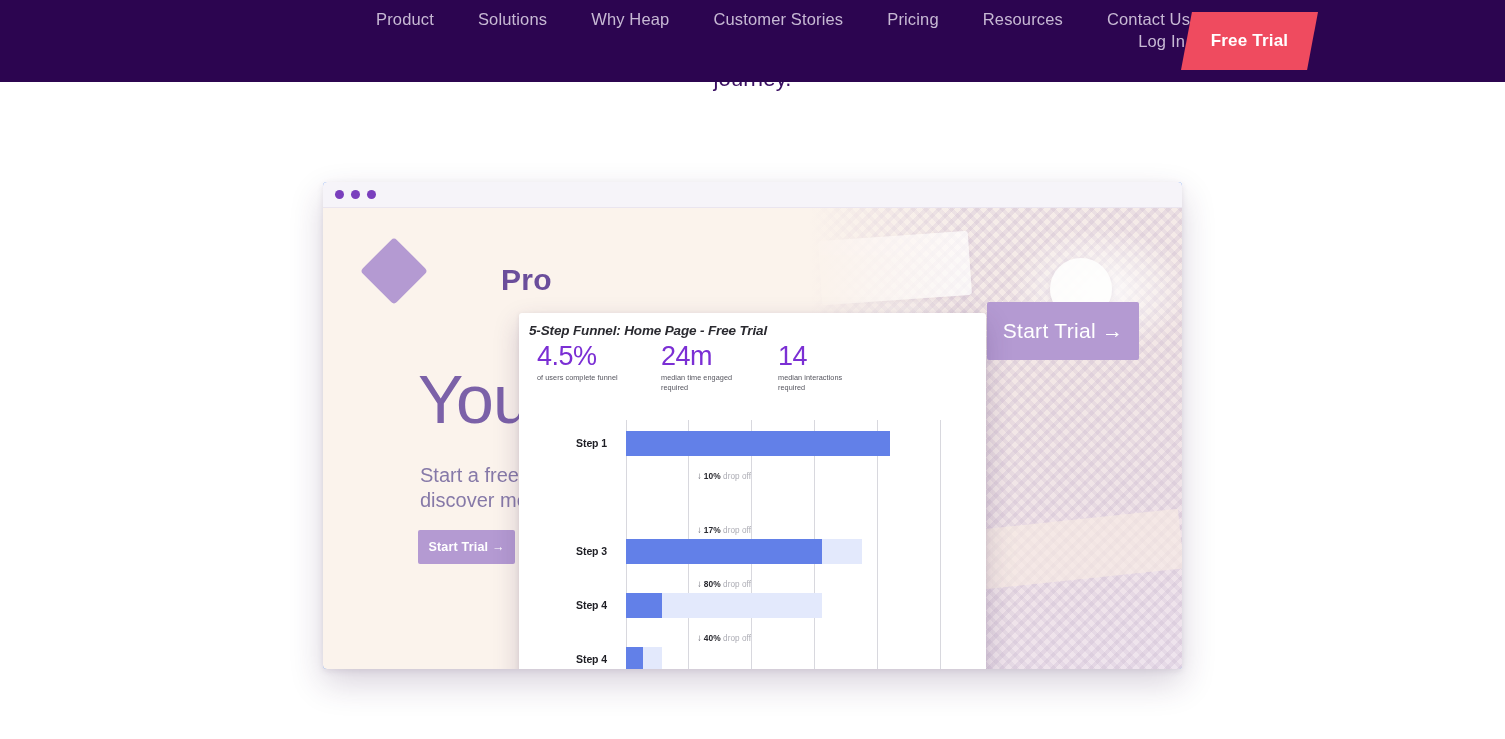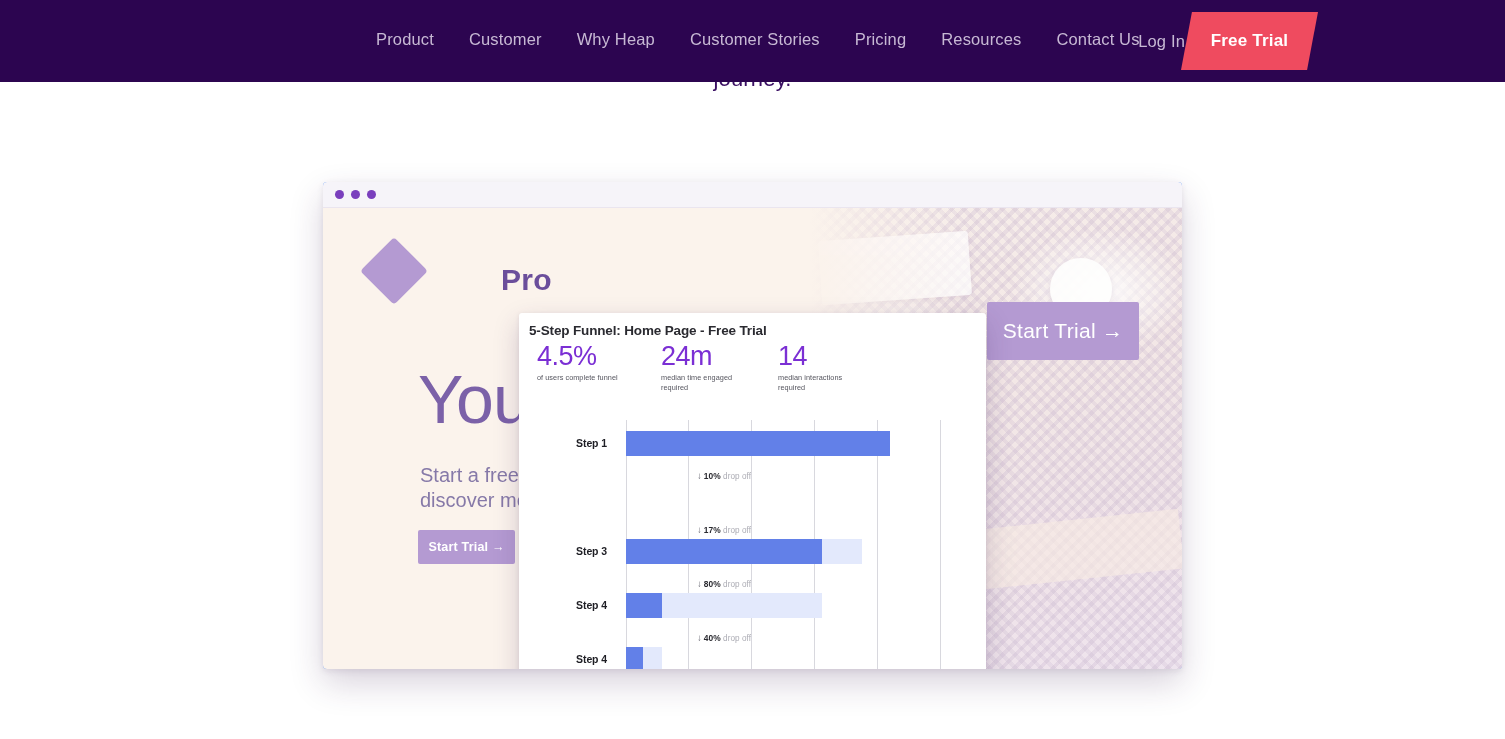--- a/index.html
+++ b/index.html
@@ -44,22 +44,21 @@
     line-height: 1;
     padding-bottom: 3px;
   }
 
   #main-nav {
     position: absolute;
     left: 360px;
     top: 0;
     height: 78px;
     display: flex;
-    align-items: center;
-    gap: 3px;
+    gap: 12px;
   }
   .nav-link {
     color: #C7B9D4;
     font-size: 16.5px;
     letter-spacing: 0.15px;
     text-decoration: none;
     white-space: nowrap;
     padding: 10px 16px;
     cursor: pointer;
   }
@@ -278,20 +277,21 @@
 
   #funnel-title {
     position: absolute;
     left: 10px;
     top: 10px;
     color: #2A2A30;
     font-size: 13.5px;
     font-weight: bold;
     letter-spacing: -0.15px;
     white-space: nowrap;
+    font-style: italic;
   }
 
   #kpi-row {
     position: absolute;
     left: 9px;
     top: 29px;
     width: 458px;
     height: 48px;
   }
   .kpi {
@@ -397,21 +397,21 @@
   }
 </style>
 </head>
 <body>
 
 <header id="site-header">
 
 
   <nav id="main-nav">
     <a class="nav-link" href="#">Product</a>
-    <a class="nav-link" href="#">Customer</a>
+    <a class="nav-link" href="#">Solutions</a>
     <a class="nav-link" href="#">Why Heap</a>
     <a class="nav-link" href="#">Customer Stories</a>
     <a class="nav-link" href="#">Pricing</a>
     <a class="nav-link" href="#">Resources</a>
     <a class="nav-link" href="#">Contact Us</a>
   </nav>
 
   <a id="login-link" href="#">Log In</a>
 
   <button id="free-trial-btn">Free Trial</button>

